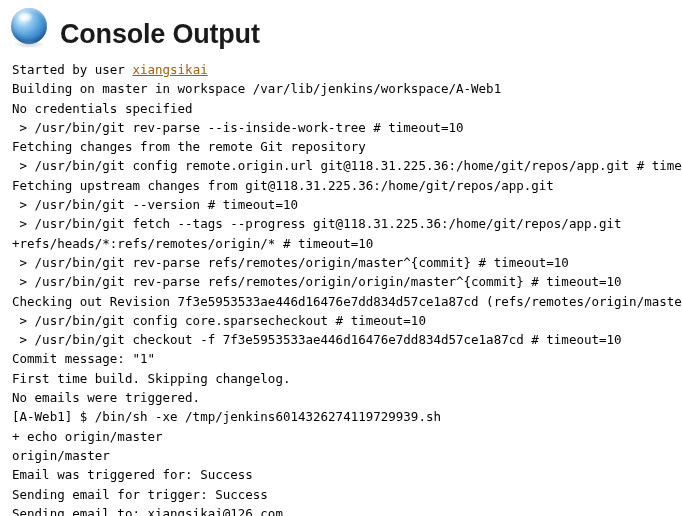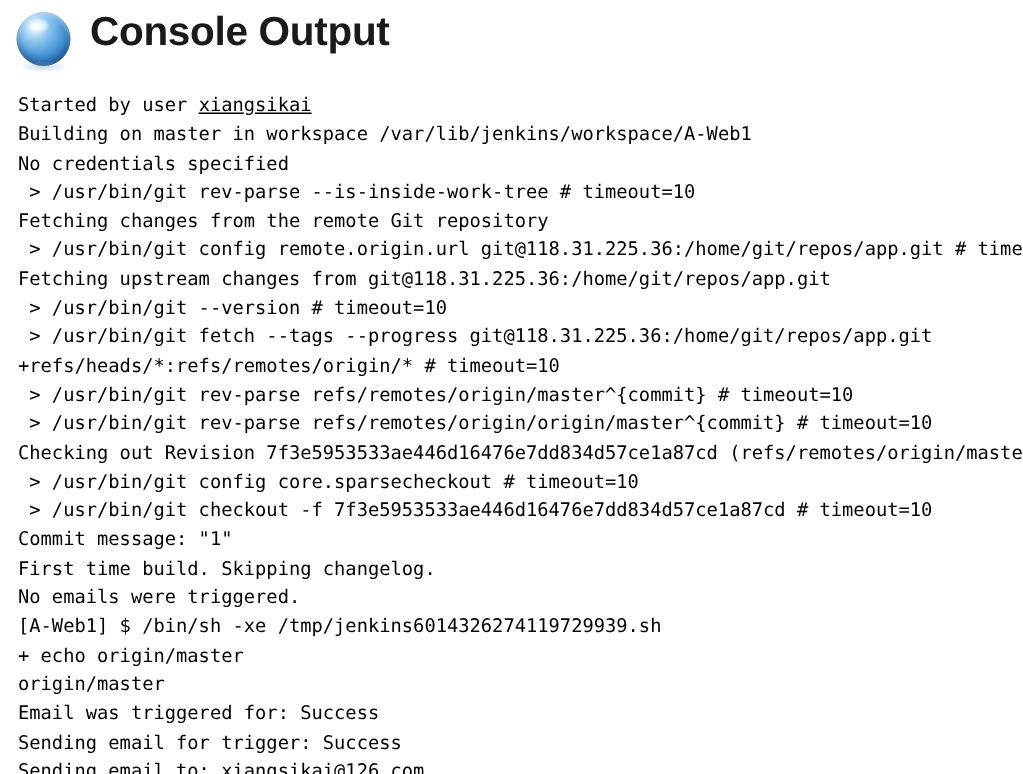--- a/index.html
+++ b/index.html
@@ -11,21 +11,21 @@
     width: 682px;
     height: 516px;
     overflow: hidden;
     font-family: "Liberation Sans", sans-serif;
     color: #000000;
   }
 
   
   .page-header {
     display: flex;
-    align-items: flex-start;
+    align-items: flex-end;
     padding: 6px 0 0 8px;
     height: 50px;
     box-sizing: border-box;
   }
   .build-icon {
     width: 44px;
     height: 44px;
     flex: 0 0 44px;
     position: relative;
     margin-right: 8px;
@@ -88,21 +88,21 @@
     font-family: "DejaVu Sans Mono", "Liberation Mono", monospace;
     font-size: 12.5px;
     line-height: 19.3px;
     white-space: pre;
     color: #000000;
   }
   .log-line {
     white-space: pre;
   }
   .user-link {
-    color: #000000;
+    color: #a16207;
     text-decoration: underline;
     cursor: pointer;
   }
 </style>
 </head>
 <body>
 
 <div class="page-header">
   <div class="build-icon">
     <div class="sphere"></div>

